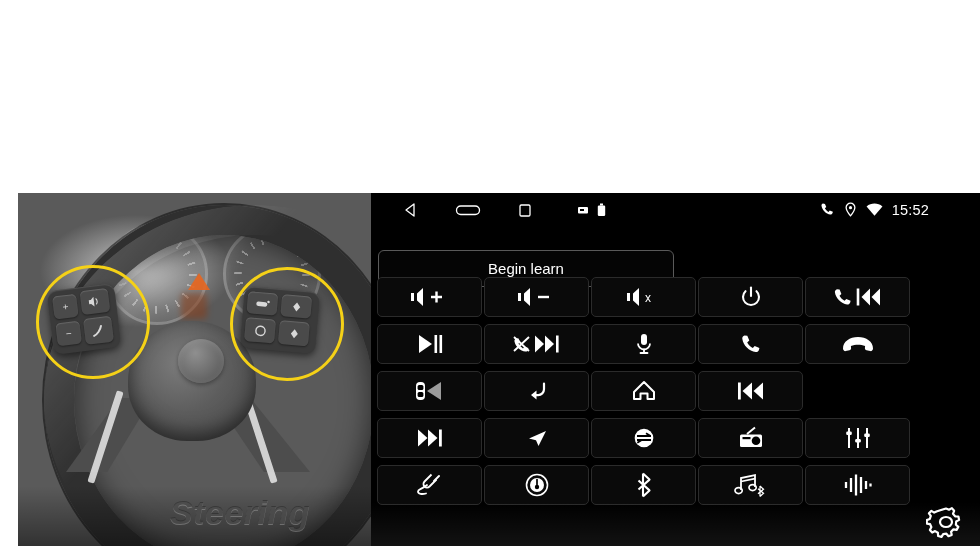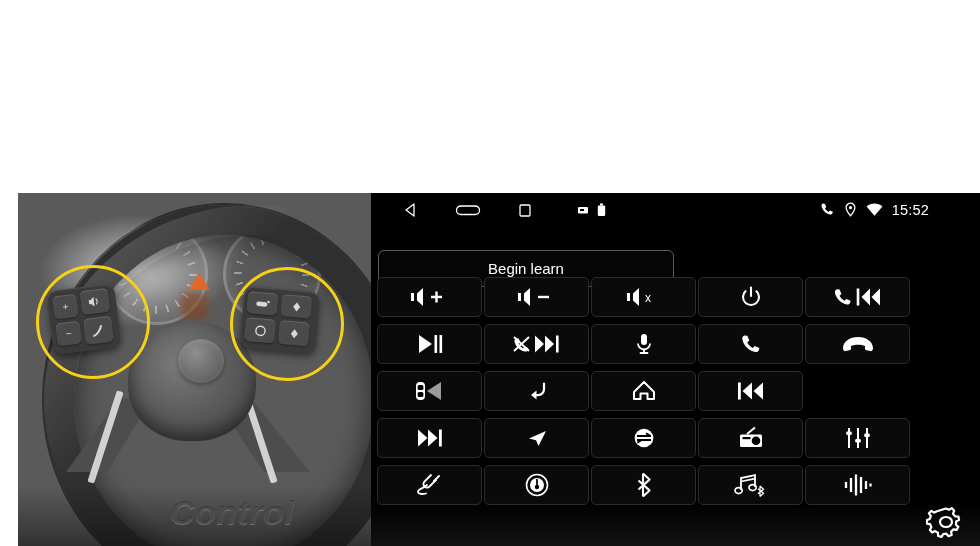--- a/index.html
+++ b/index.html
@@ -221,21 +221,21 @@
           <svg width="11" height="11" viewBox="0 0 11 11">
             <path d="M5.5 1 9 5.5 5.5 10 2 5.5z" fill="#d8d8d8"></path>
           </svg>
         </div>
       </div>
 
       <div class="ring l"></div>
       <div class="ring r"></div>
 
       <div class="photo-shadebottom"></div>
-      <div class="watermark">Control</div>
+      <div class="watermark">Steering</div>
     </div>
 
     <div class="screen">
 
       <div class="statusbar">
         <div class="nav-icons">
           <svg width="16" height="16" viewBox="0 0 16 16">
             <path d="M11 2 L3 8 L11 14 Z" fill="none" stroke="#fff" stroke-width="1.3" stroke-linejoin="round"></path>
           </svg>
           <svg width="26" height="16" viewBox="0 0 26 16">

